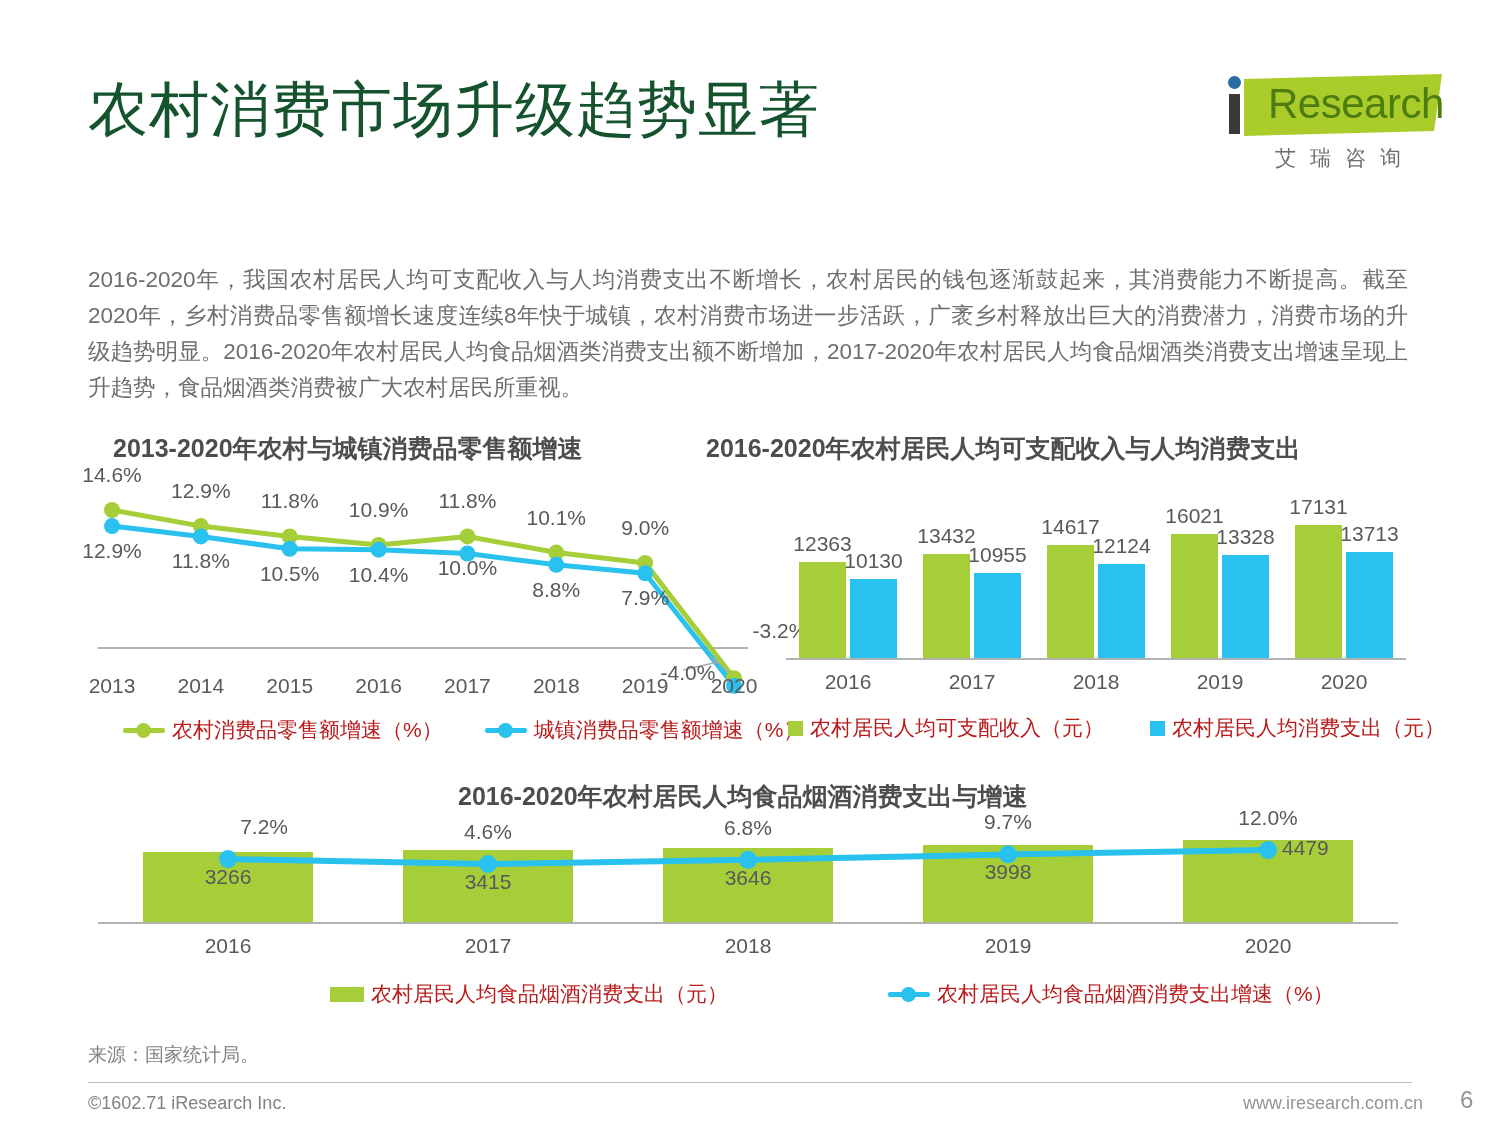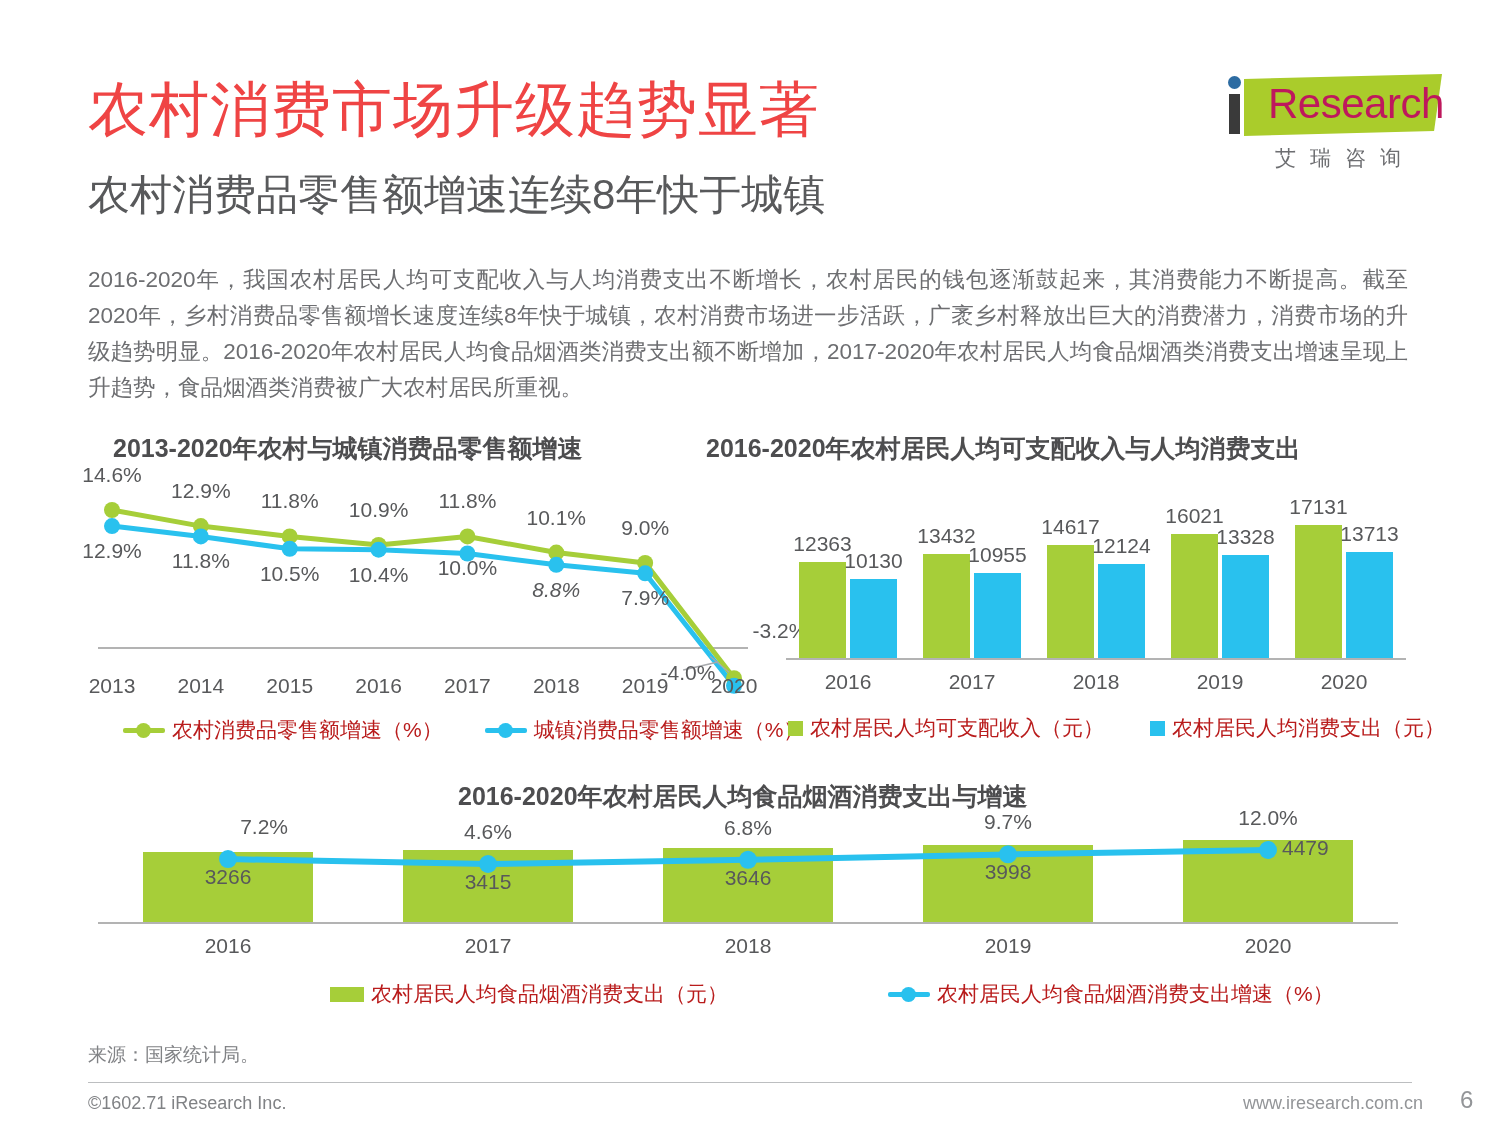--- a/index.html
+++ b/index.html
@@ -7,21 +7,21 @@
     width:1500px;height:1125px;background:#ffffff;
     font-family:"Liberation Sans","DejaVu Sans",sans-serif;
     color:#58595b;overflow:hidden;position:relative;
   }
   .page{position:relative;width:1500px;height:1125px;}
 
   
   .title-main{
     position:absolute;left:88px;top:78px;
     font-size:60px;line-height:1.05;font-weight:400;
-    color:#ef4444;letter-spacing:1px;white-space:nowrap;
+    color:#14532d;letter-spacing:1px;white-space:nowrap;
   }
   .title-sub{
     position:absolute;left:88px;top:172px;
     font-size:42px;line-height:1.08;font-weight:400;
     color:#58595b;white-space:nowrap;
   }
 
   
   .logo{position:absolute;left:1222px;top:68px;width:220px;height:112px;}
   .logo-mark{position:relative;width:220px;height:72px;}
@@ -32,21 +32,21 @@
   }
   .logo-i-dot{
     position:absolute;left:6px;top:8px;width:13px;height:13px;
     border-radius:50%;background:#2d6ca2;
   }
   .logo-i-stem{
     position:absolute;left:7px;top:26px;width:11px;height:40px;background:#3a3a3a;
   }
   .logo-research{
     position:absolute;left:46px;top:14px;
-    font-size:42px;line-height:44px;color:#be185d;font-weight:400;
+    font-size:42px;line-height:44px;color:#4d7c0f;font-weight:400;
     letter-spacing:-0.5px;
   }
   .logo-cn{
     position:absolute;left:26px;top:76px;width:194px;
     font-size:21px;color:#6d6e71;letter-spacing:14px;text-align:center;
   }
 
   
   .para{
     position:absolute;left:88px;top:262px;width:1320px;
@@ -116,21 +116,20 @@
   .copyright{position:absolute;left:88px;top:1093px;font-size:18px;color:#808285;}
   .website{position:absolute;left:1243px;top:1093px;font-size:18px;color:#939598;}
   .pagenum{position:absolute;left:1460px;top:1086px;font-size:24px;color:#939598;}
 </style>
 </head>
 <body>
 
 <div class="page">
 
   <div class="title-main">农村消费市场升级趋势显著</div>
-  <div class="title-sub">农村消费品零售额增速连续8年快于城镇</div>
 
   <div class="logo">
     <div class="logo-mark">
       <div class="logo-quad"></div>
       <div class="logo-i-dot"></div>
       <div class="logo-i-stem"></div>
       <div class="logo-research">Research</div>
     </div>
     <div class="logo-cn">艾瑞咨询</div>
   </div>
@@ -171,21 +170,21 @@
       <div class="dlabel" style="left: 235.571px; top: 9.9726px; width: 90px;">10.9%</div>
       <div class="dlabel" style="left: 324.429px; top: 1.46575px; width: 90px;">11.8%</div>
       <div class="dlabel" style="left: 413.286px; top: 17.5342px; width: 90px;">10.1%</div>
       <div class="dlabel" style="left: 502.143px; top: 27.9315px; width: 90px;">9.0%</div>
       <div class="dlabel" style="left: 637px; top: 131.247px; width: 90px;">-3.2%</div>
       <div class="dlabel" style="left: -31px; top: 51.0685px; width: 90px;">12.9%</div>
       <div class="dlabel" style="left: 57.8571px; top: 61.4658px; width: 90px;">11.8%</div>
       <div class="dlabel" style="left: 146.714px; top: 73.7534px; width: 90px;">10.5%</div>
       <div class="dlabel" style="left: 235.571px; top: 74.6986px; width: 90px;">10.4%</div>
       <div class="dlabel" style="left: 324.429px; top: 68px; width: 90px;">10.0%</div>
-      <div class="dlabel" style="left: 413.286px; top: 89.8219px; width: 90px; font-style: italic;">8.8%</div>
+      <div class="dlabel" style="left: 413.286px; top: 89.8219px; width: 90px;">8.8%</div>
       <div class="dlabel" style="left: 502.143px; top: 98.3288px; width: 90px;">7.9%</div>
       <div class="dlabel" style="left: 545px; top: 172.808px; width: 90px;">-4.0%</div>
       <div class="xlabel" style="left: -31px; top: 186px; width: 90px;">2013</div>
       <div class="xlabel" style="left: 57.8571px; top: 186px; width: 90px;">2014</div>
       <div class="xlabel" style="left: 146.714px; top: 186px; width: 90px;">2015</div>
       <div class="xlabel" style="left: 235.571px; top: 186px; width: 90px;">2016</div>
       <div class="xlabel" style="left: 324.429px; top: 186px; width: 90px;">2017</div>
       <div class="xlabel" style="left: 413.286px; top: 186px; width: 90px;">2018</div>
       <div class="xlabel" style="left: 502.143px; top: 186px; width: 90px;">2019</div>
       <div class="xlabel" style="left: 591px; top: 186px; width: 90px;">2020</div>

